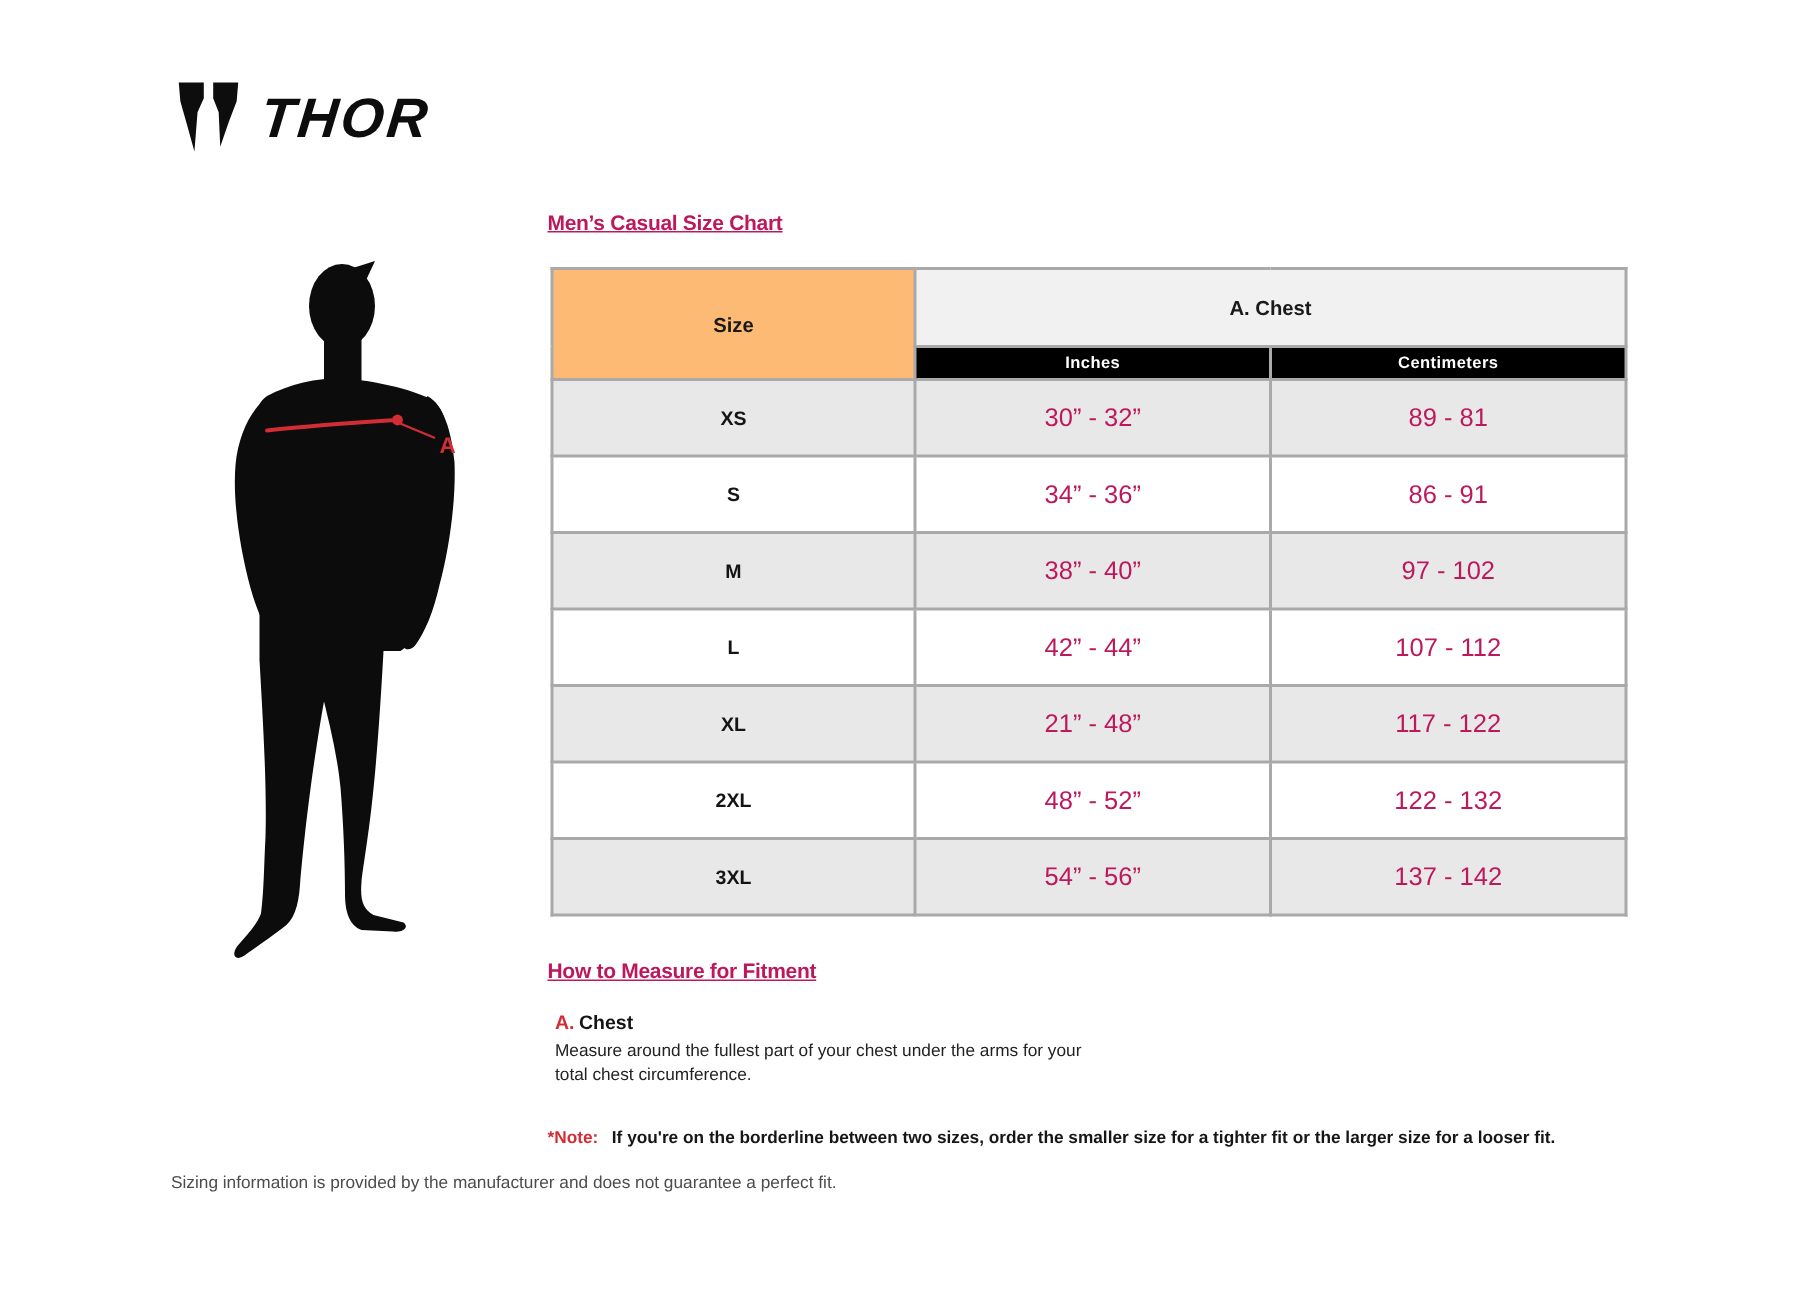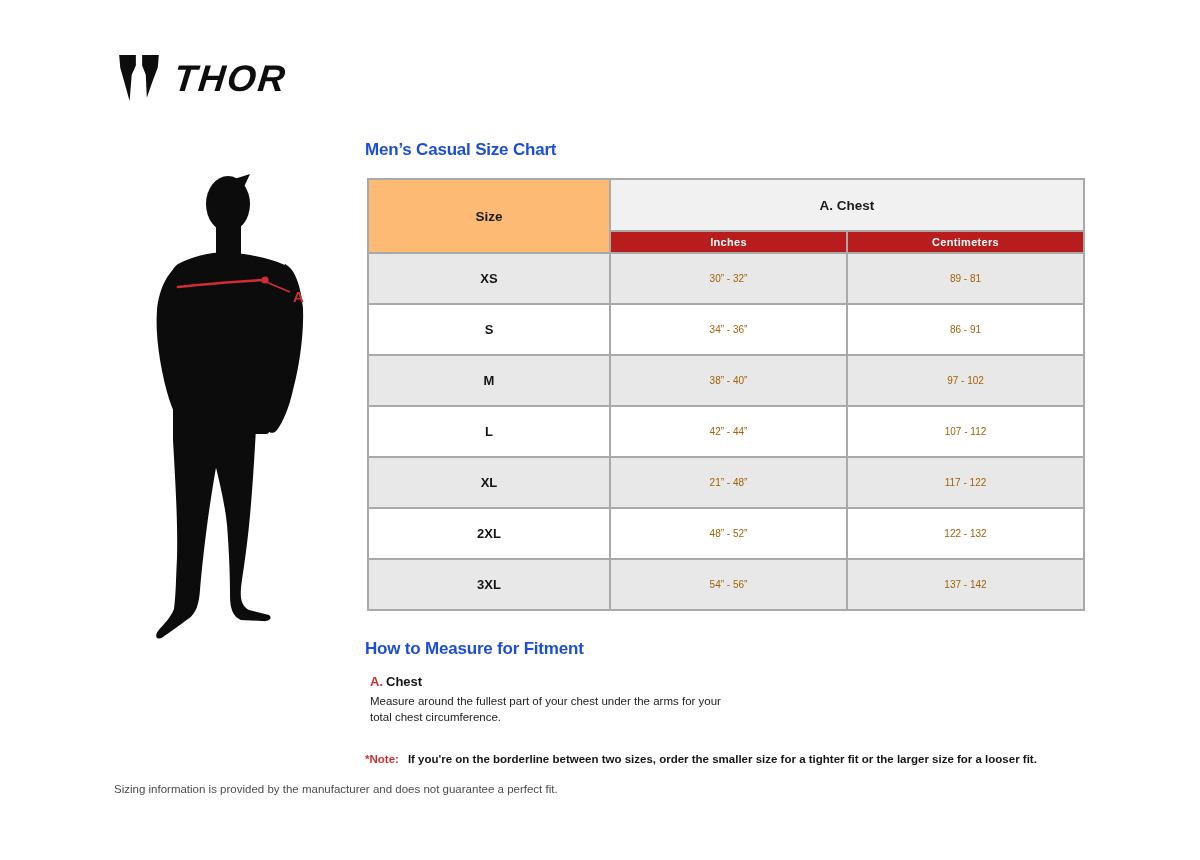--- a/index.html
+++ b/index.html
@@ -10,35 +10,35 @@
   
   .logo{position:absolute;left:113px;top:54px;display:flex;align-items:center;gap:9px;}
   .logo-mark{width:52px;height:48px;flex:0 0 auto;}
   .logo-word{
     font-style:italic;font-weight:bold;font-size:37px;letter-spacing:2px;
     transform:skewX(-6deg);color:#0d0d0d;line-height:1;
   }
   
   .figure{position:absolute;left:145px;top:170px;width:180px;height:475px;}
   
-  .h-title{position:absolute;font-weight:bold;font-size:17px;color:#1d4ed8;letter-spacing:-0.2px;white-space:nowrap;}
+  .h-title{position:absolute;font-weight:bold;font-size:14px;color:#be185d;letter-spacing:-0.2px;white-space:nowrap;text-decoration:underline;}
   #chart-title{left:365px;top:140px;}
   #measure-title{left:365px;top:639px;}
   
   .size-table-wrap{position:absolute;left:367px;top:178px;}
   table.size-table{border-collapse:collapse;table-layout:fixed;width:718px;}
   table.size-table td,table.size-table th{border:2px solid #a9a9a9;text-align:center;vertical-align:middle;padding:0;}
   th.size-head{width:240px;height:70px;background:#fdba74;font-size:13.5px;font-weight:bold;color:#1a1a1a;}
   th.group-head{height:50px;background:#f1f1f1;font-size:13.5px;font-weight:bold;color:#1a1a1a;}
-  th.unit-head{width:239px;height:20px;background:#b91c1c;color:#fff;font-size:11px;font-weight:bold;letter-spacing:.3px;}
+  th.unit-head{width:239px;height:20px;background:#000000;color:#fff;font-size:11px;font-weight:bold;letter-spacing:.3px;}
   tr.data-row{height:51px;}
   tr.data-row:nth-child(odd){background:#e8e8e8;}
   tr.data-row:nth-child(even){background:#ffffff;}
   td.cell-size{font-weight:bold;font-size:13px;color:#141414;}
-  td.cell-val{font-size:10px;color:#a16207;}
+  td.cell-val{font-size:17px;color:#be185d;}
   
   .measure-item{position:absolute;left:370px;top:674px;}
   .measure-item .head{font-size:13px;font-weight:bold;color:#141414;}
   .measure-item .head .letter{color:#d22d35;margin-right:3px;}
   .measure-item .desc{margin-top:5px;font-size:11.5px;line-height:1.35;color:#222;width:358px;}
   
   .note{position:absolute;left:365px;top:753px;font-size:11.5px;font-weight:bold;white-space:nowrap;color:#161616;}
   .note .note-label{color:#d22d35;margin-right:9px;}
   
   .footer{position:absolute;left:114px;top:781px;font-size:11.5px;line-height:1.45;color:#4c4c4c;white-space:nowrap;}

